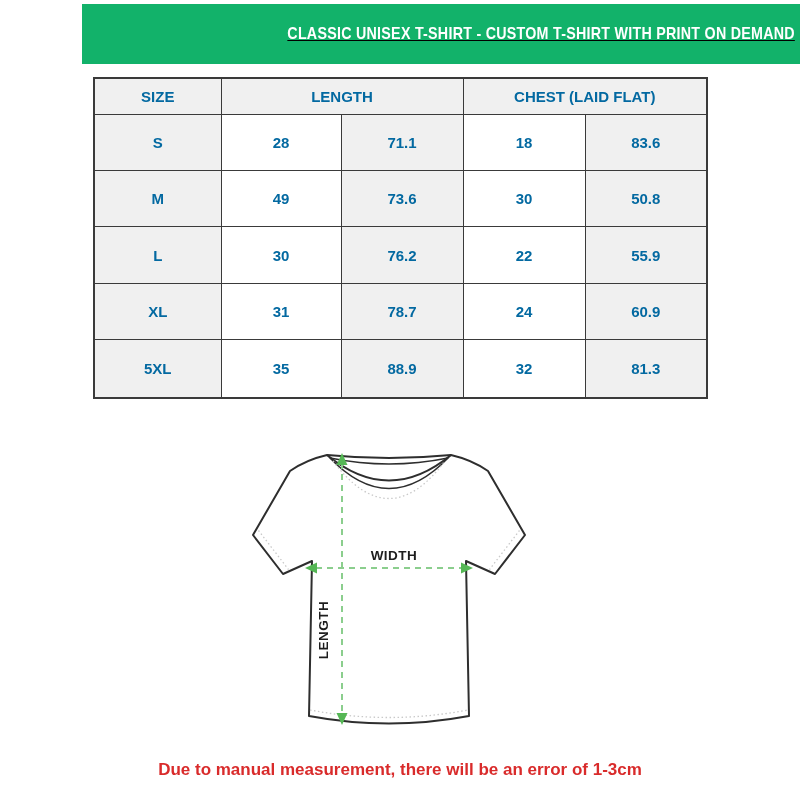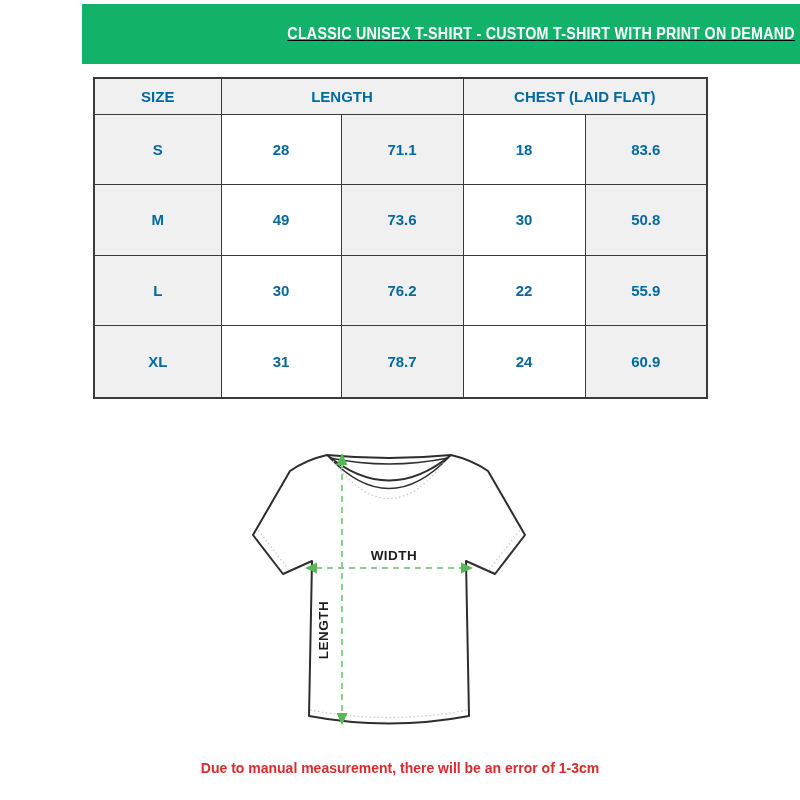--- a/index.html
+++ b/index.html
@@ -26,21 +26,21 @@
   .size-table th,.size-table td{
     border:1.5px solid #3a3a3a;text-align:center;vertical-align:middle;
     font-size:15px;font-weight:700;color:#0369a1;padding:0;background:#ffffff;
   }
   .size-table thead tr{height:36px;}
   .size-table thead th{background:#f0f0f0;}
   .size-table td.c-gray{background:#f0f0f0;}
   .shirt-wrap{position:absolute;left:244px;top:448px;width:290px;height:290px;}
   .footer-note{
     position:absolute;left:0;top:760px;width:800px;text-align:center;
-    color:#d92b2b;font-weight:700;font-size:14px;
+    color:#d92b2b;font-weight:700;font-size:17px;
   }
 </style>
 </head>
 <body>
 
 <div class="banner">
   <div class="banner-title">CLASSIC UNISEX T-SHIRT - CUSTOM T-SHIRT WITH PRINT ON DEMAND</div>
 </div>
 
 <table class="size-table">
@@ -80,20 +80,27 @@
       <td>22</td>
       <td class="c-gray">55.9</td>
     </tr>
     <tr>
       <td class="c-gray">XL</td>
       <td>31</td>
       <td class="c-gray">78.7</td>
       <td>24</td>
       <td class="c-gray">60.9</td>
     </tr>
+    <tr>
+      <td class="c-gray">5XL</td>
+      <td>35</td>
+      <td class="c-gray">88.9</td>
+      <td>32</td>
+      <td class="c-gray">81.3</td>
+    </tr>
   </tbody>
 </table>
 
 <div class="shirt-wrap">
   <svg width="290" height="290" viewBox="0 0 290 290">
 
     <path d="M83,7
          C70,10 56,16 46,23
          L9,87 L39,126 L68,113
          L65,268

